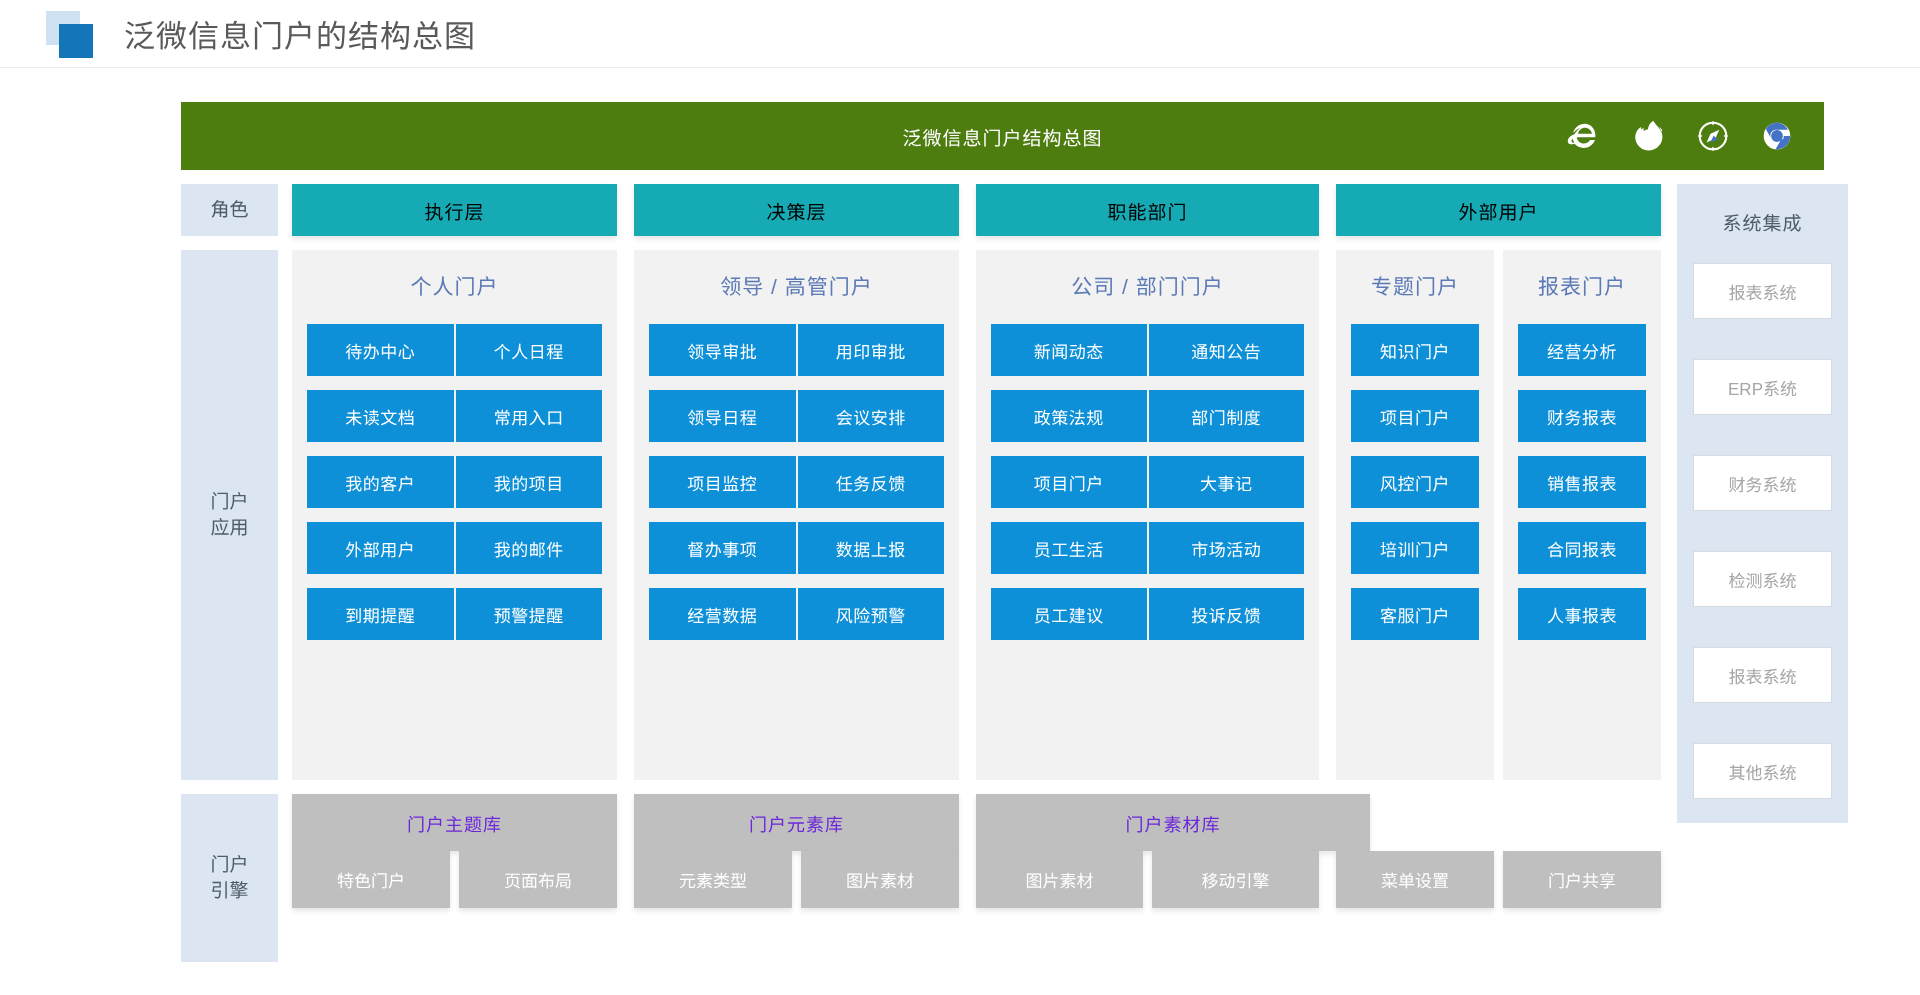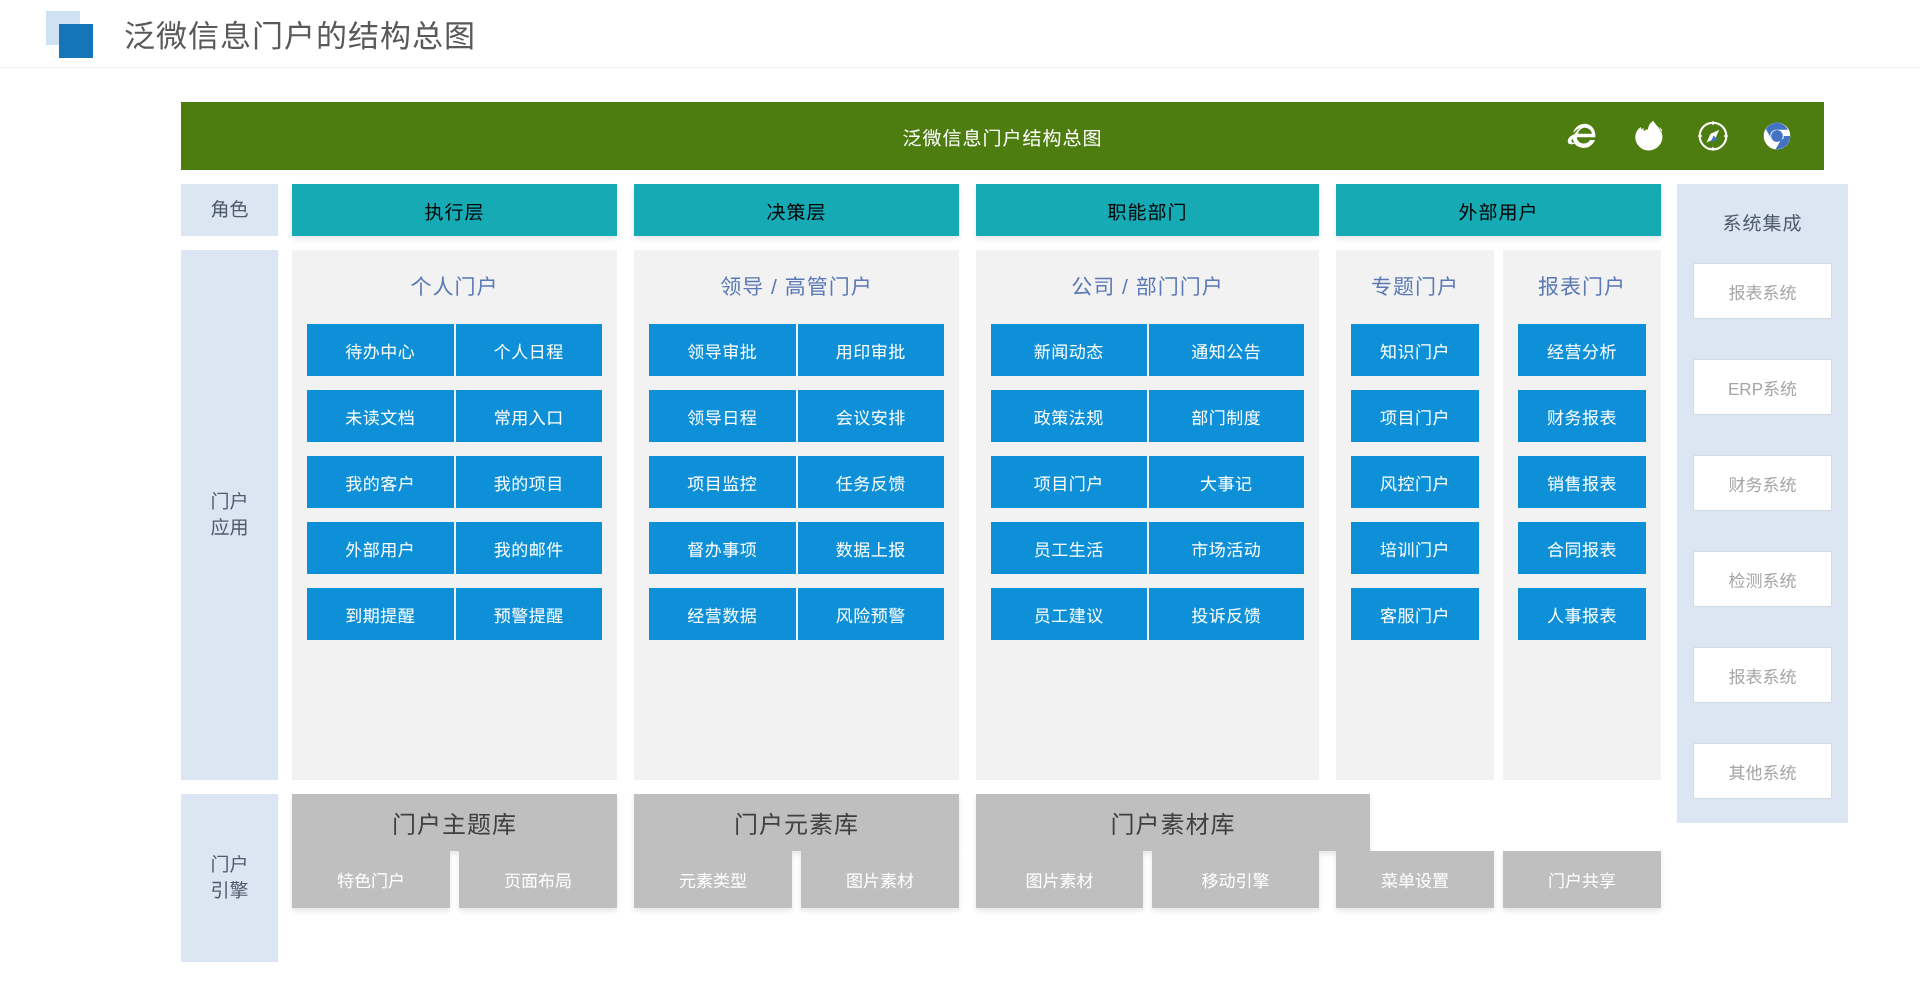--- a/index.html
+++ b/index.html
@@ -182,22 +182,22 @@
 
   
   .engine-row {
     display: flex;
     gap: 17px;
     margin-top: 14px;
     height: 57px;
   }
   .engine-card {
     background: #bfbfbf;
-    color: #404040;
-    font-size: 24px;
+    color: #6d28d9;
+    font-size: 18px;
     display: flex;
     align-items: center;
     justify-content: center;
     box-shadow: 0 3px 5px rgba(0,0,0,0.10);
     letter-spacing: 1px;
   }
   .engine-sub-row {
     display: flex;
     gap: 17px;
     height: 57px;

